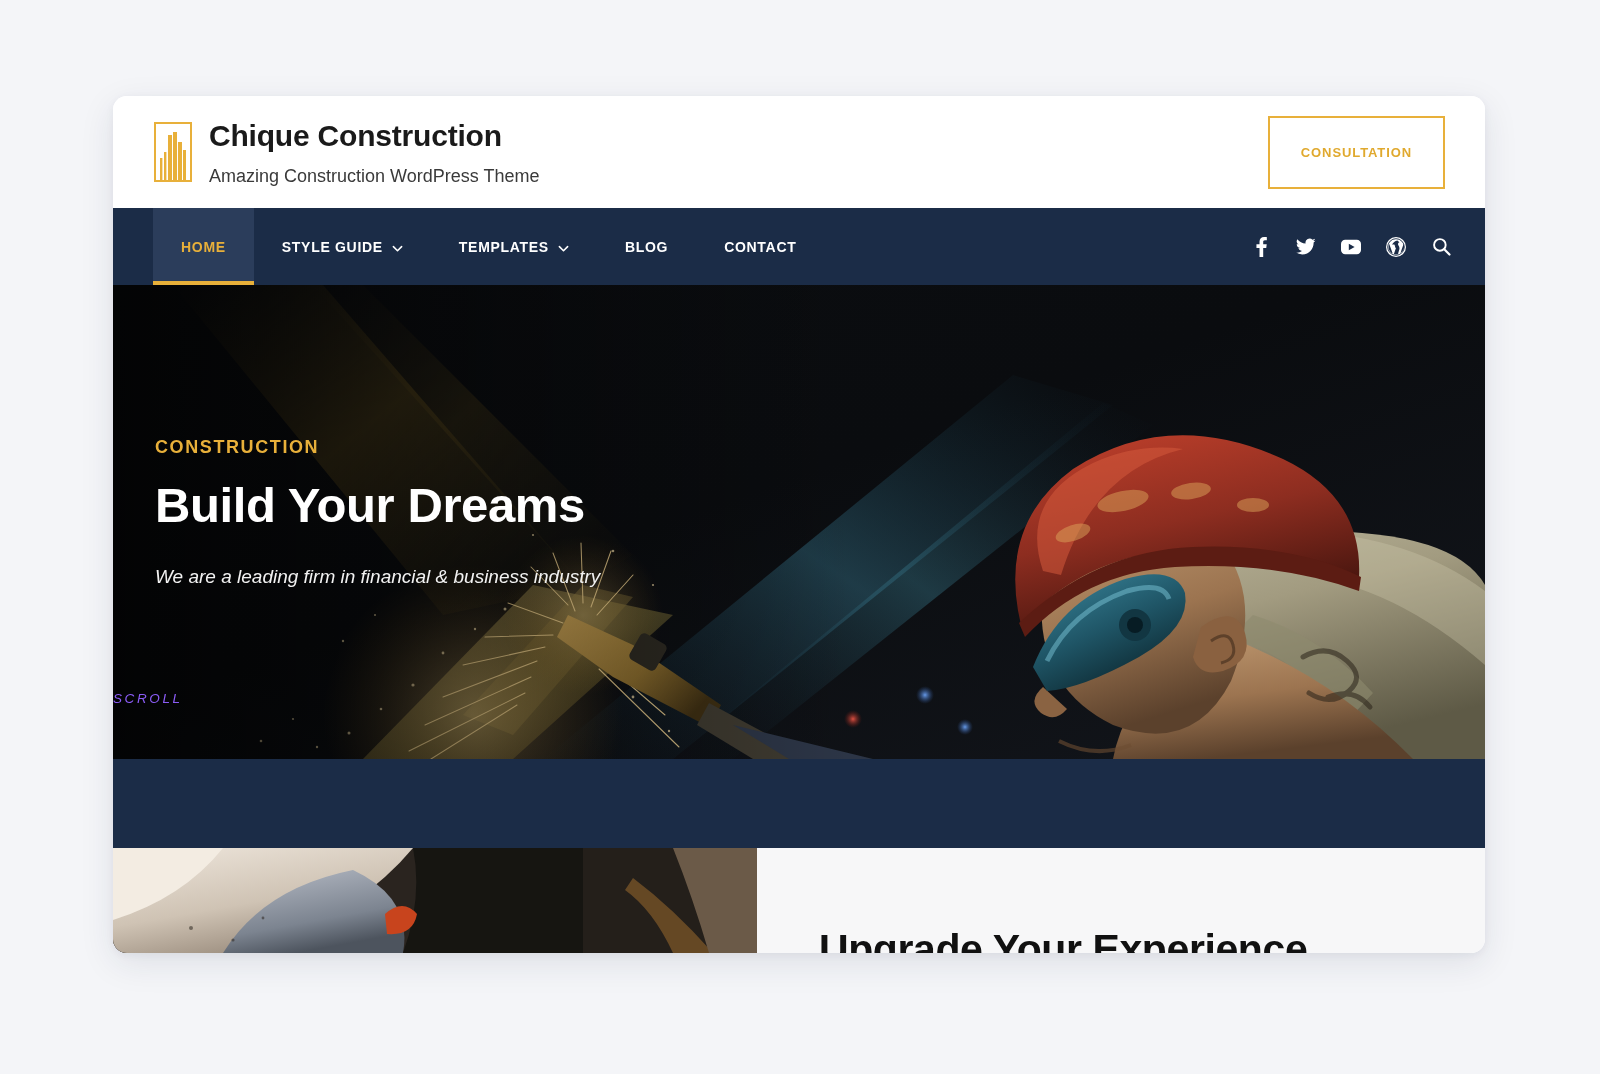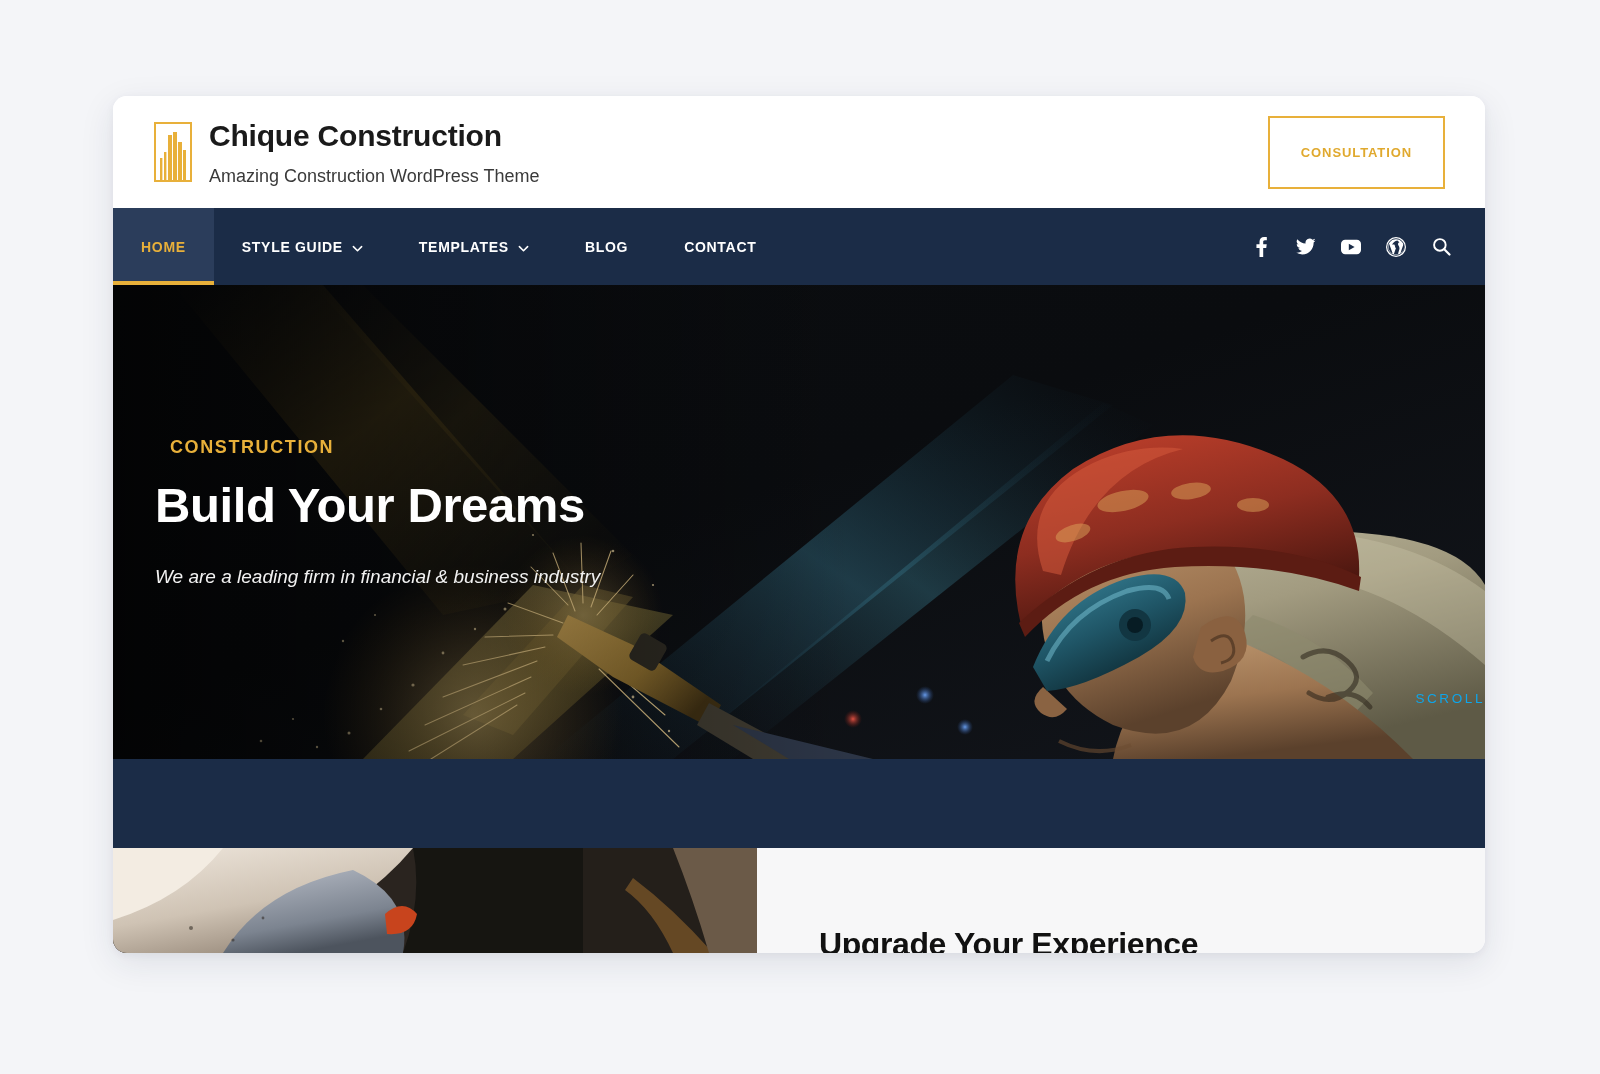--- a/index.html
+++ b/index.html
@@ -82,21 +82,21 @@
 
   
   .navbar {
     height: 77px;
     background: #1b2c47;
     display: flex;
     align-items: stretch;
     padding-right: 34px;
   }
 
-  .nav-menu { display: flex; align-items: stretch; }
+  .nav-menu { display: flex; align-items: stretch; margin-left: 40px; }
 
   .nav-item {
     display: flex;
     align-items: center;
     gap: 9px;
     padding: 0 28px;
     color: #ffffff;
     font-size: 14px;
     font-weight: bold;
     letter-spacing: 0.7px;
@@ -148,21 +148,20 @@
     position: absolute;
     left: 42px;
     top: 152px;
     z-index: 5;
   }
   .hero-eyebrow {
     color: #e8b03a;
     font-size: 18px;
     font-weight: bold;
     letter-spacing: 1.6px;
-    margin-left: 15px;
   }
   .hero-title {
     color: #ffffff;
     font-size: 49px;
     font-weight: bold;
     letter-spacing: -0.4px;
     margin-top: 22px;
     line-height: 1.05;
   }
   .hero-sub {
@@ -170,45 +169,46 @@
     font-size: 19px;
     margin-top: 34px;
     line-height: 1.3;
     font-style: italic;
   }
 
   .scroll-label {
     position: absolute;
     left: 0; right: 0;
     top: 406px;
-    text-align: right;
-    color: #0ea5e9;
+    text-align: left;
+    color: #8b5cf6;
     font-size: 13.5px;
     letter-spacing: 2.6px;
     z-index: 5;
     cursor: pointer;
+    font-style: italic;
   }
 
   
   .navy-band { height: 89px; background: #1b2c47; }
 
   
   .feature-row { display: flex; height: 105px; }
   .feature-photo { width: 644px; position: relative; overflow: hidden; background:#3b3733; }
   .feature-panel {
     flex: 1;
     background: #f7f7f8;
     position: relative;
     overflow: hidden;
   }
   .feature-heading {
     position: absolute;
     left: 62px;
     top: 78px;
-    font-size: 32px;
+    font-size: 41px;
     font-weight: bold;
     color: #111111;
     letter-spacing: -0.4px;
     white-space: nowrap;
   }
 </style>
 </head>
 <body>
 
 <div class="page-card">

